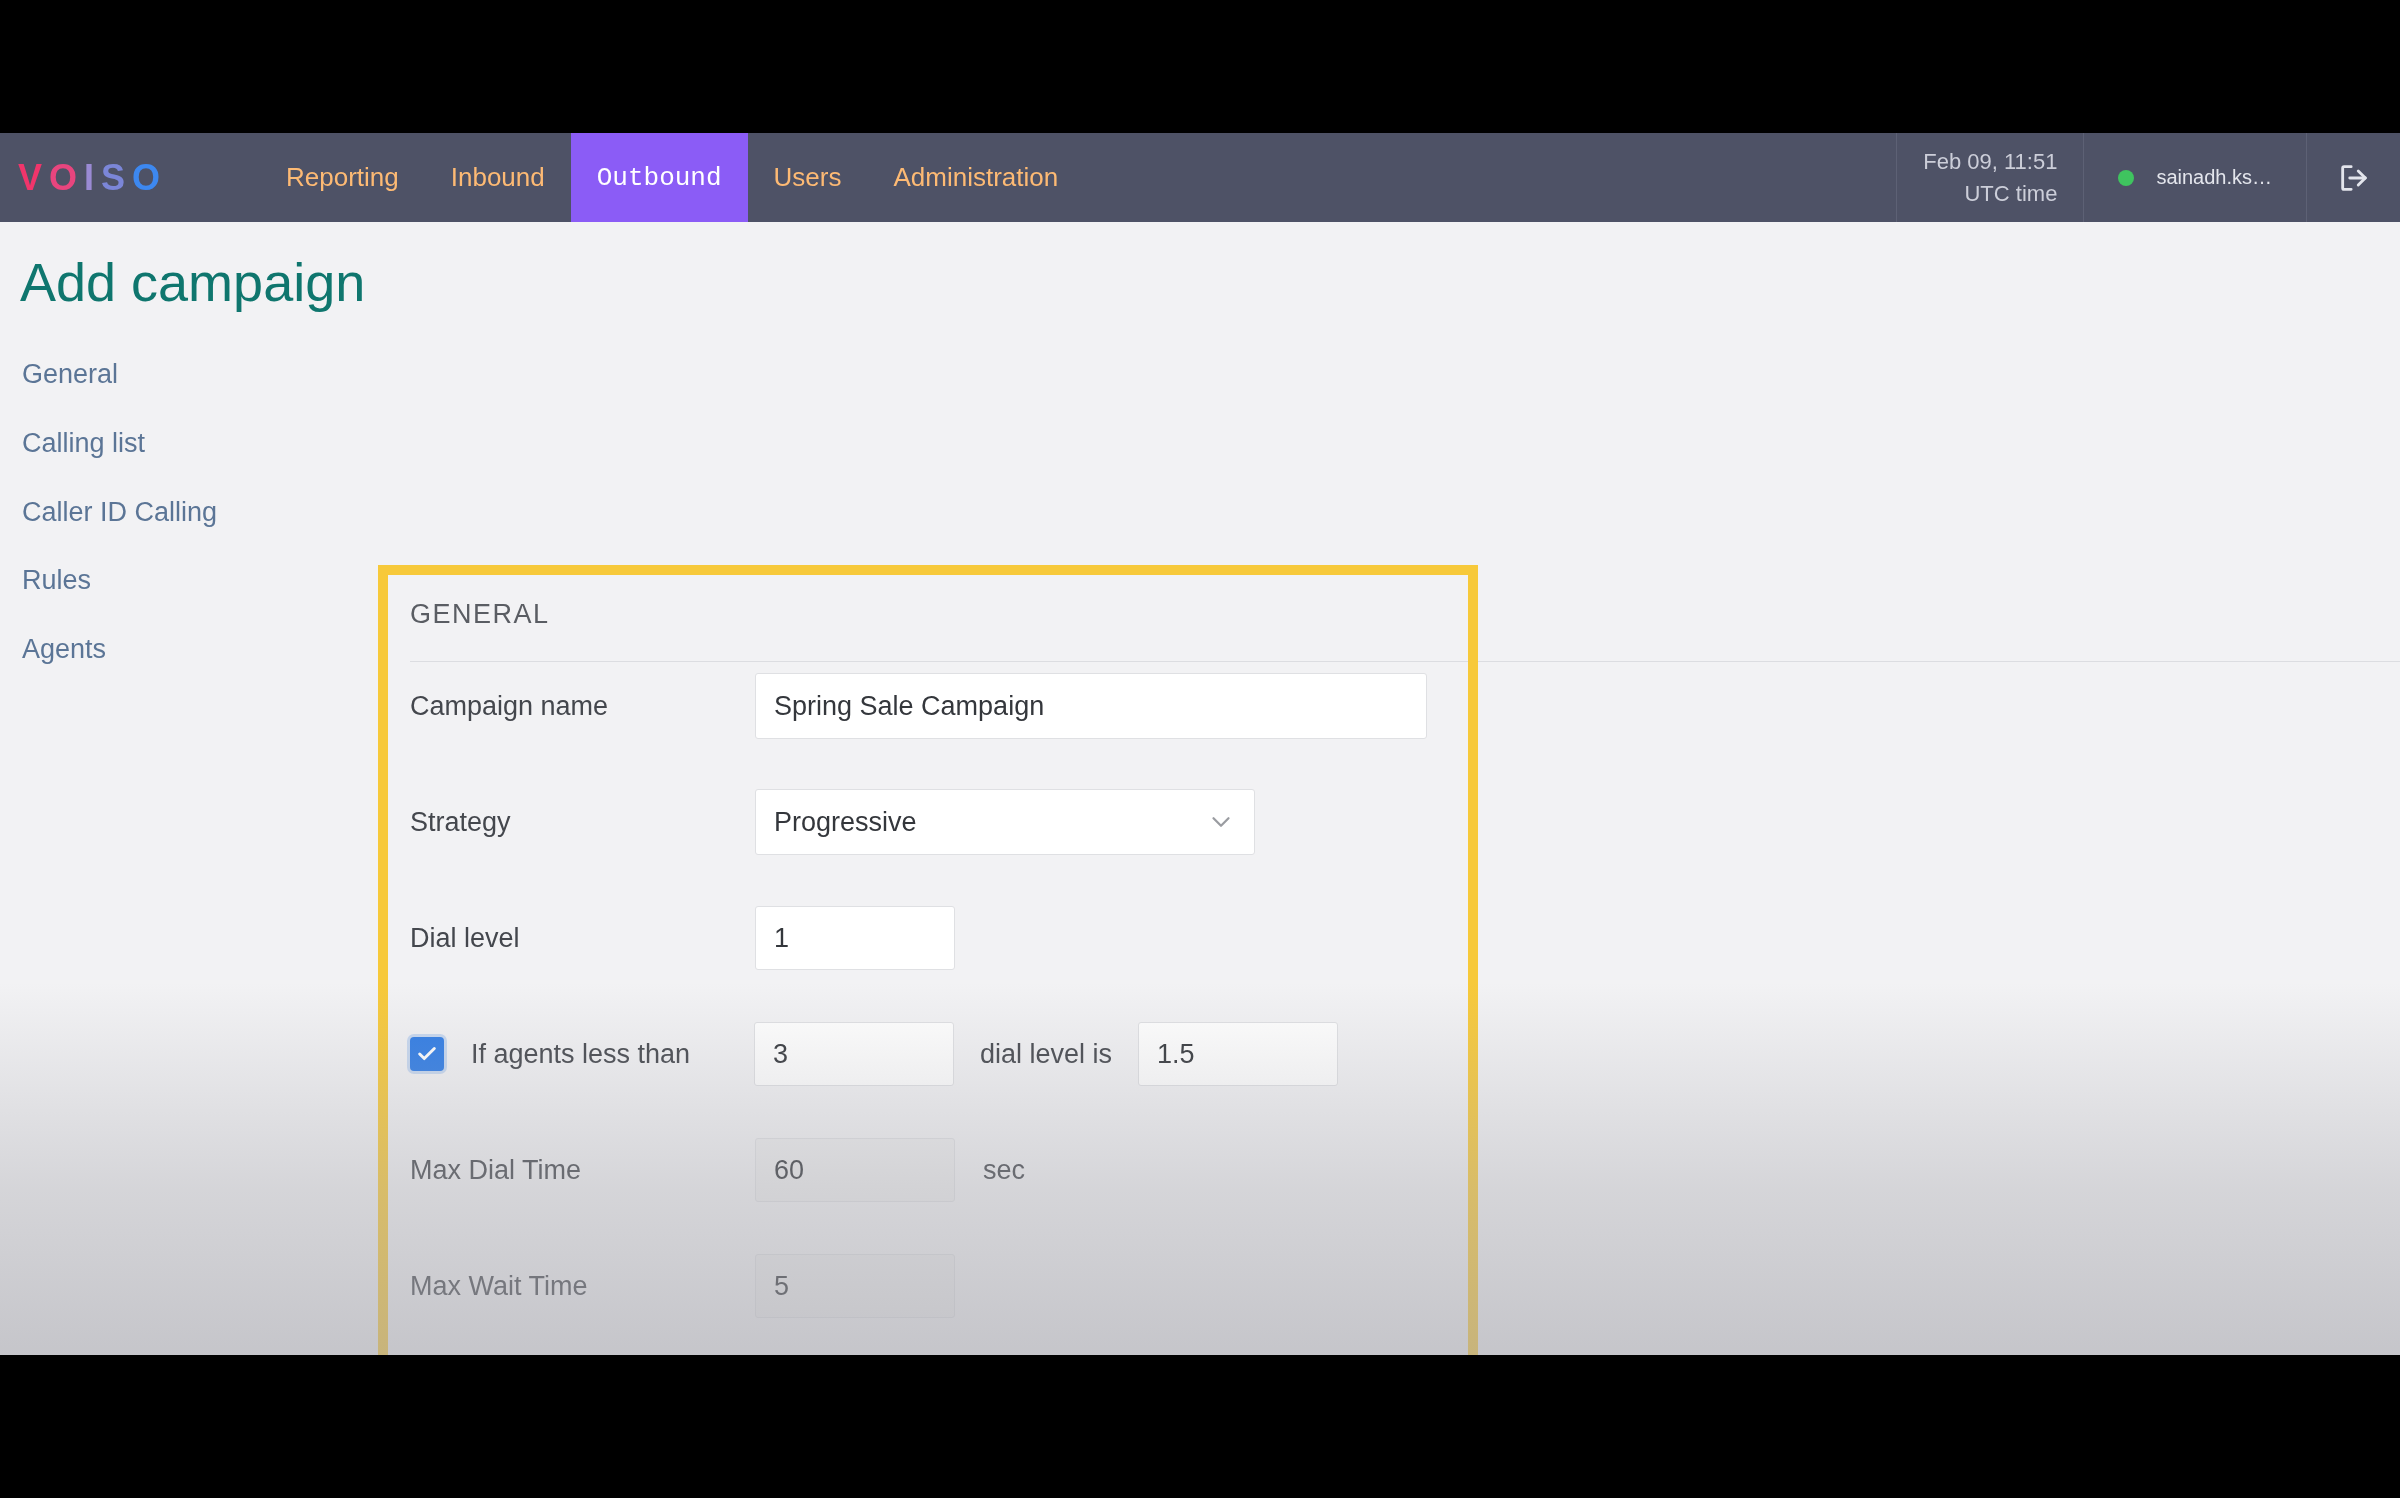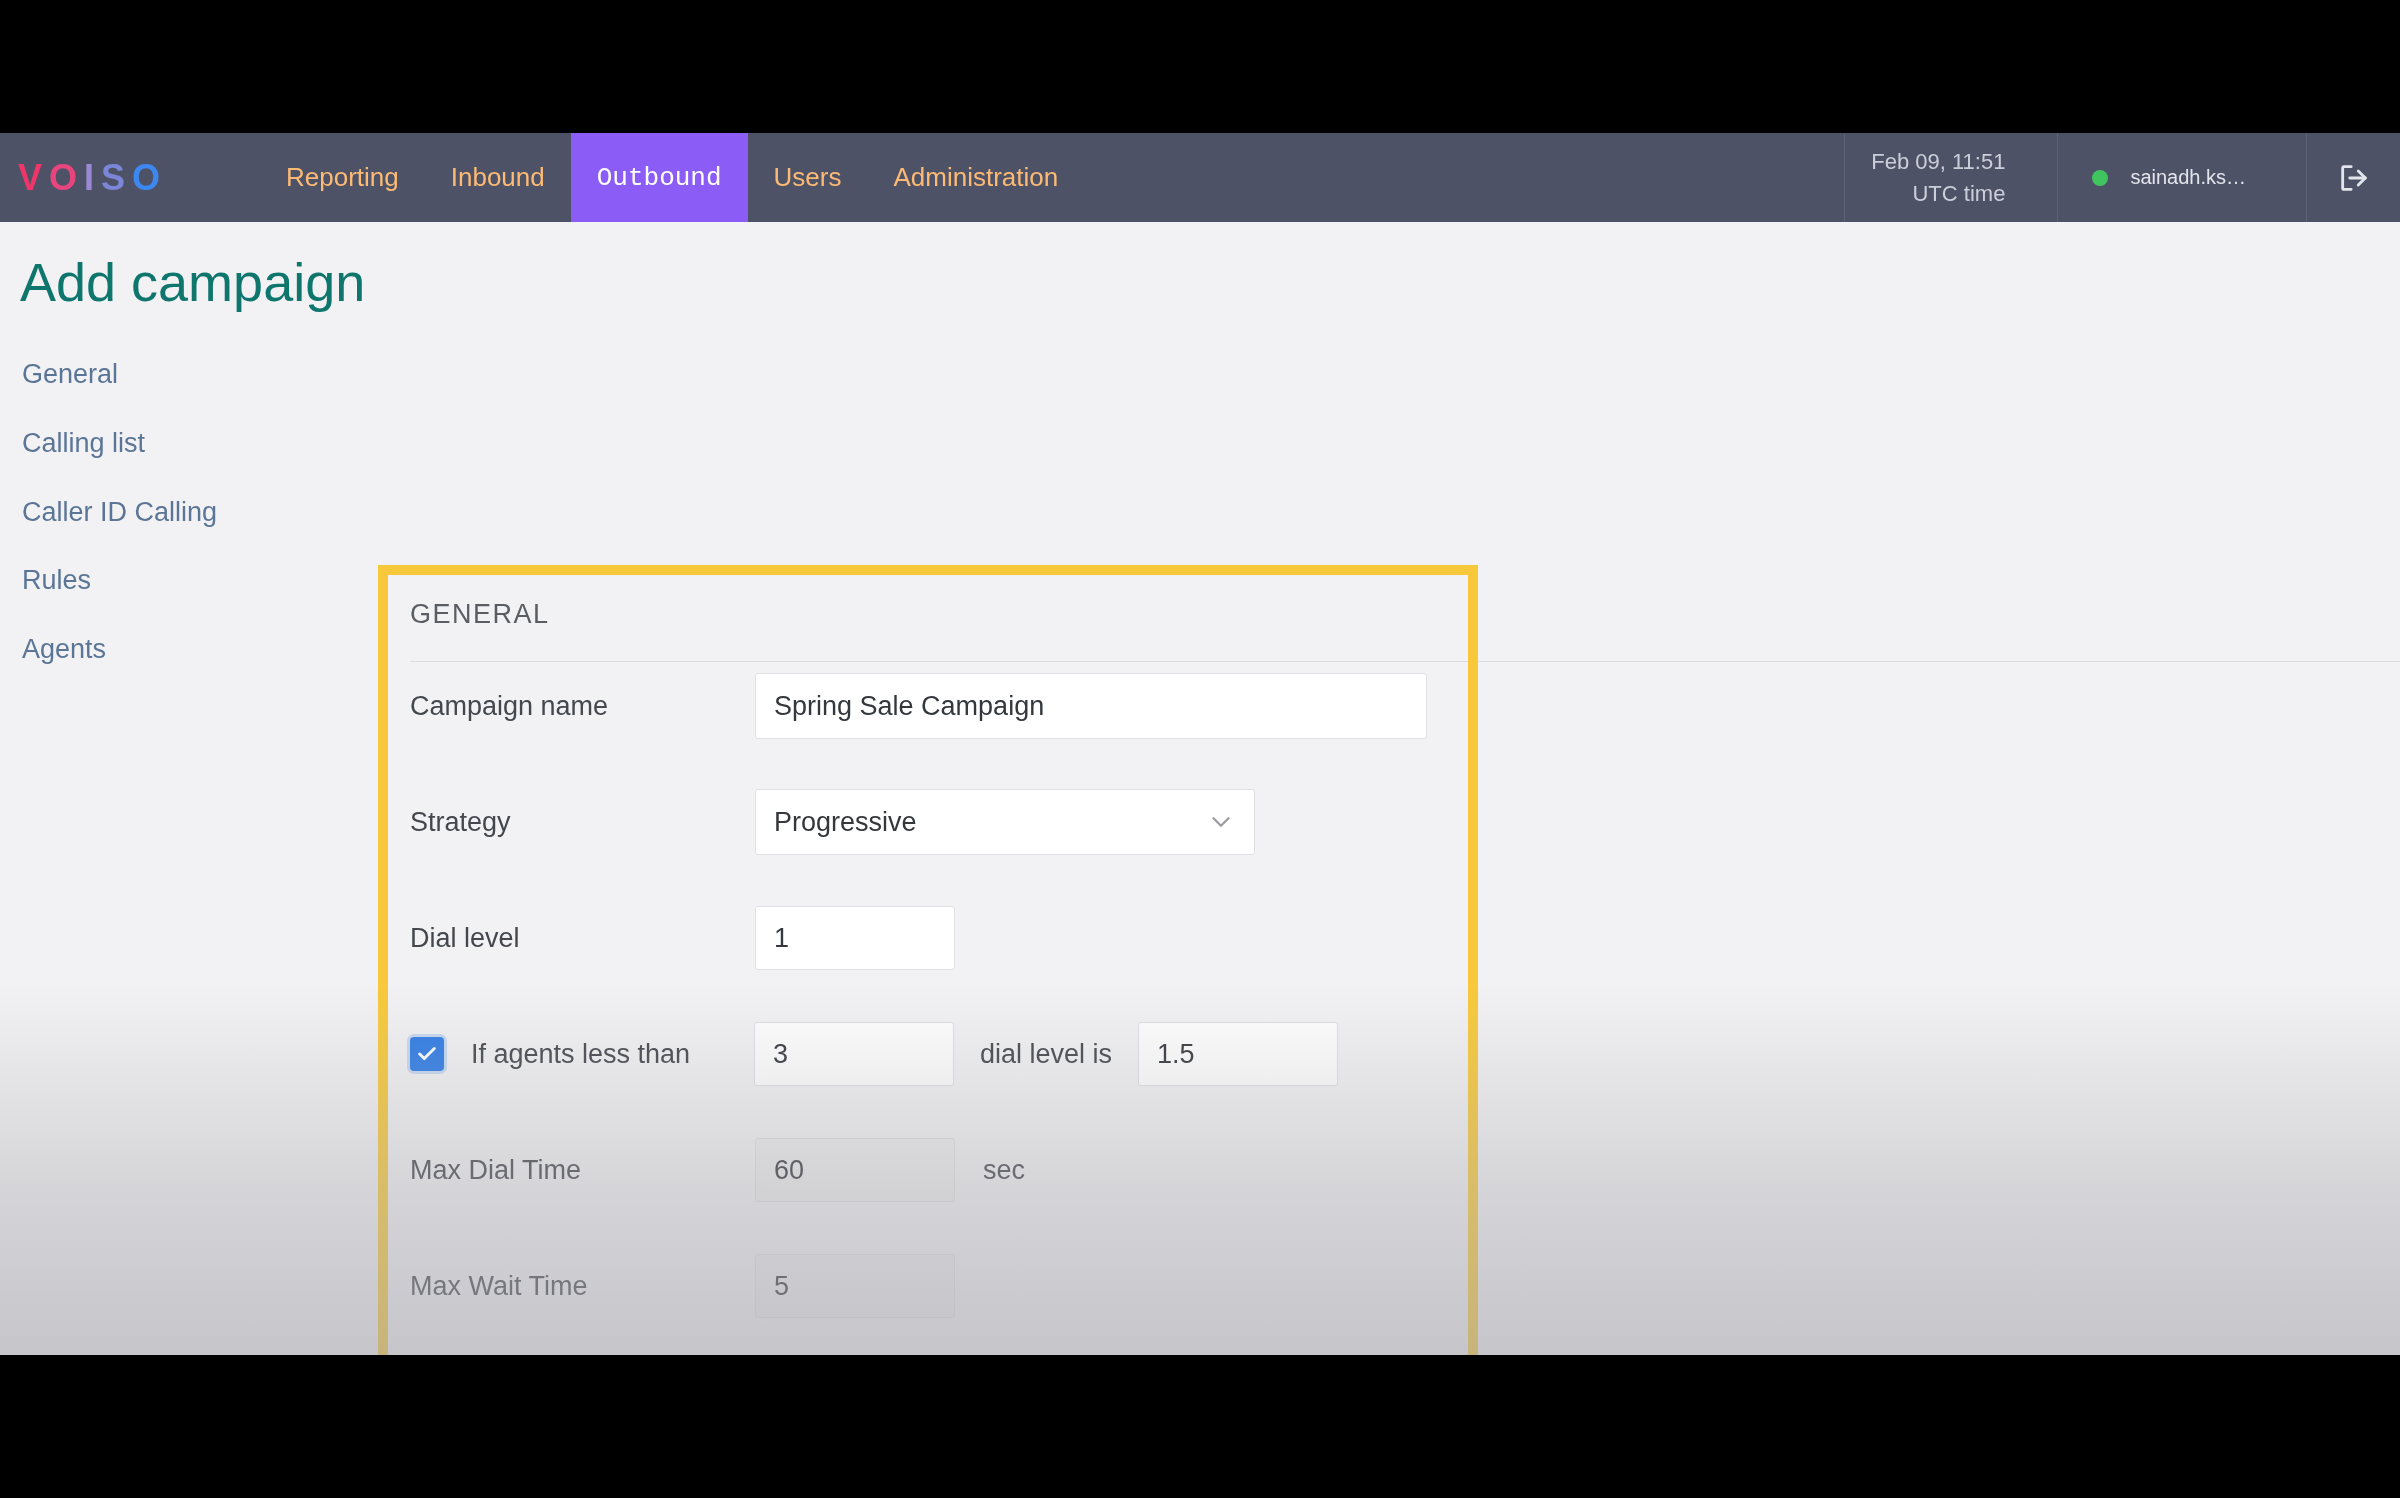--- a/index.html
+++ b/index.html
@@ -44,21 +44,21 @@
   #logo .l1{color:#f0356b;} #logo .l2{color:#e8457e;} #logo .l3{color:#9a8ad4;}
   #logo .l4{color:#7b86d8;} #logo .l5{color:#3d88f0;}
 
   .nav { display:flex; align-items:stretch; }
   .nav-item {
     display:flex; align-items:center; padding:0 26px;
     color:#fdba74; font-size:26px; cursor:pointer;
   }
   .nav-item.active { background:#8b5cf6; color:#ffffff;font-family:Liberation Mono, monospace; }
 
-  #header-right { margin-left:auto; display:flex; align-items:stretch;gap:26px; }
+  #header-right { margin-left:auto; display:flex; align-items:stretch; }
   #datetime {
     display:flex; flex-direction:column; justify-content:center; align-items:flex-end;
     padding:0 26px; color:#ccced9; font-size:22px; line-height:1.45;
     border-left:1px solid #5d6175;
   }
   #user-block {
     display:flex; align-items:center; gap:22px; padding:0 34px;
     border-left:1px solid #5d6175; color:#e3e5ec; font-size:20px; cursor:pointer;
   }
   #status-dot { width:16px; height:16px; border-radius:50%; background:#3fc45f; }

